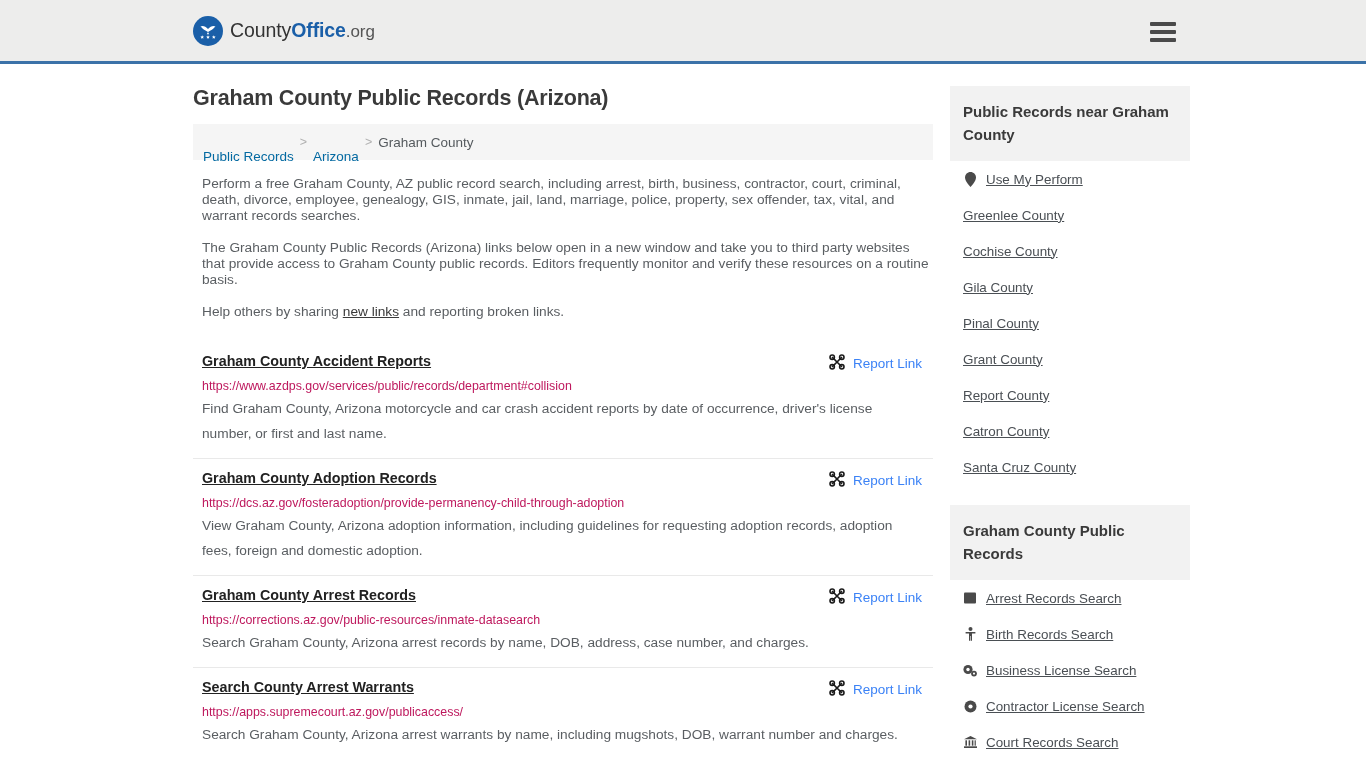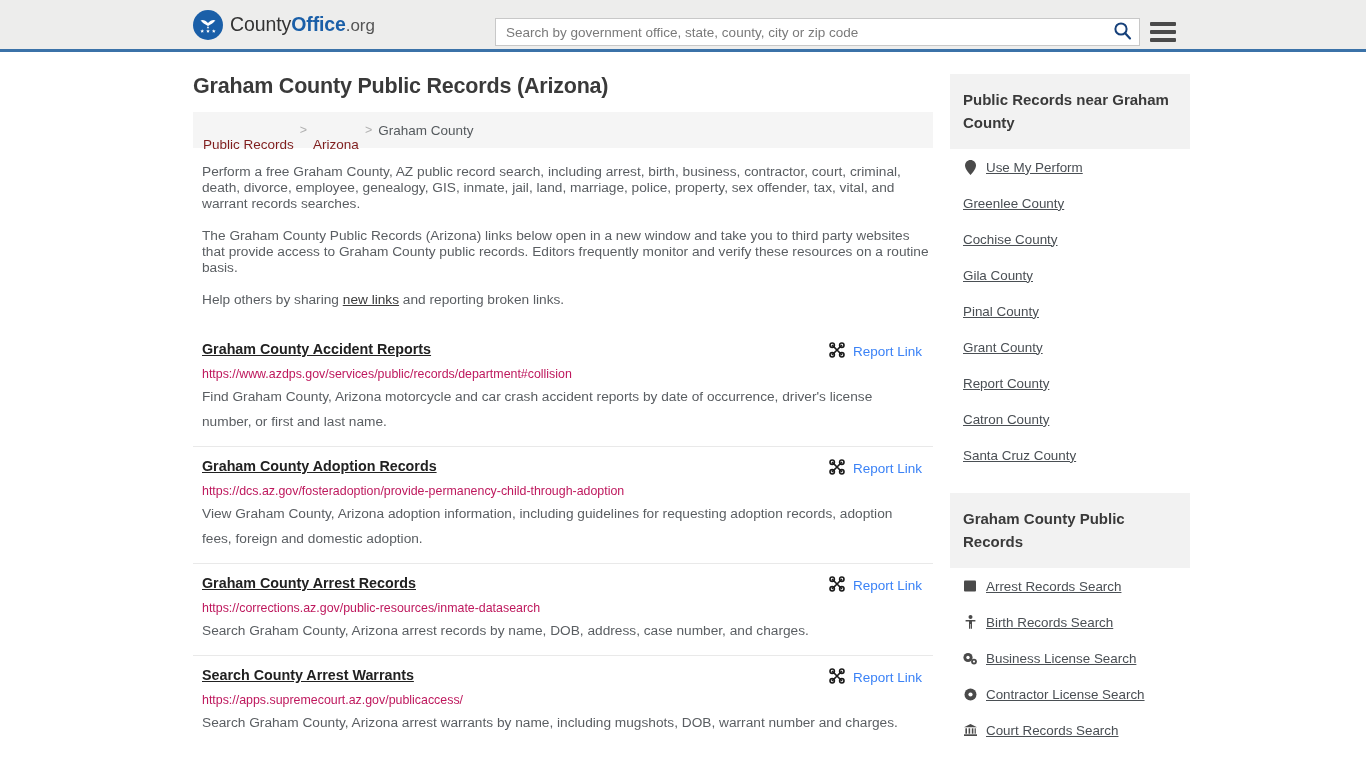--- a/index.html
+++ b/index.html
@@ -5,21 +5,21 @@
   * { box-sizing: border-box; margin: 0; padding: 0; }
   html, body {
     width: 1366px; height: 768px;
     background: #ffffff;
     font-family: "Liberation Sans", sans-serif;
     overflow: hidden;
   }
 
   
   #site-header {
-    height: 52px;
+    height: 64px;
     background: #ededec;
     border-bottom: 3px solid #3b72a8;
     display: flex;
     align-items: center;
     position: relative;
   }
   #brand {
     display: flex;
     align-items: center;
     margin-left: 193px;
@@ -116,21 +116,21 @@
   #breadcrumb {
     background: #f5f5f5;
     height: 36px;
     display: flex;
     align-items: center;
     padding-left: 10px;
     font-size: 13.5px;
     gap: 6px;
   }
   #breadcrumb a {
-    color: #7f1d1d;
+    color: #0369a1;
     text-decoration: none;
     margin-top: 28px;
   }
   #breadcrumb .sep { color: #b0b0b0; font-size: 12.5px; }
   #breadcrumb .current { color: #555a5e; }
 
   
   .intro-p {
     font-size: 13.7px;
     line-height: 16px;
@@ -230,31 +230,20 @@
         <path d="M3.5 6.5 C6 5 8.5 6.5 11 9 C13.5 6.5 16 5 18.5 6.5 C17 8 15.5 9.5 13.5 10.5 L11 12 L8.5 10.5 C6.5 9.5 5 8 3.5 6.5 Z" fill="#ffffff"></path>
         <path d="M11 12 L9.8 14.2 L12.2 14.2 Z" fill="#ffffff"></path>
         <path d="M5.2 15.3 l0.55 1.15 1.25 0.15 -0.92 0.86 0.24 1.24 -1.12 -0.6 -1.12 0.6 0.24 -1.24 -0.92 -0.86 1.25 -0.15 Z" fill="#ffffff"></path>
         <path d="M11 15.3 l0.55 1.15 1.25 0.15 -0.92 0.86 0.24 1.24 -1.12 -0.6 -1.12 0.6 0.24 -1.24 -0.92 -0.86 1.25 -0.15 Z" fill="#ffffff"></path>
         <path d="M16.8 15.3 l0.55 1.15 1.25 0.15 -0.92 0.86 0.24 1.24 -1.12 -0.6 -1.12 0.6 0.24 -1.24 -0.92 -0.86 1.25 -0.15 Z" fill="#ffffff"></path>
       </svg>
     </span>
     <span id="brand-text"><span class="b1">County</span><span class="b2">Office</span><span class="b3">.org</span></span>
   </a>
 
-  <div id="search-wrap">
-    <input id="search-input" type="text" placeholder="Search by government office, state, county, city or zip code" value="" style="">
-    <button id="search-button">
-      <span>
-        <svg width="19" height="19" viewBox="0 0 19 19">
-          <circle cx="8" cy="8" r="5.6" fill="none" stroke="#16407a" stroke-width="2"></circle>
-          <line x1="12.2" y1="12.2" x2="17" y2="17.4" stroke="#16407a" stroke-width="2.2" stroke-linecap="round"></line>
-        </svg>
-      </span>
-    </button>
-  </div>
 
   <button id="menu-button">
     <span></span>
     <span></span>
     <span></span>
   </button>
 </div>
 
 <div id="page">
 

